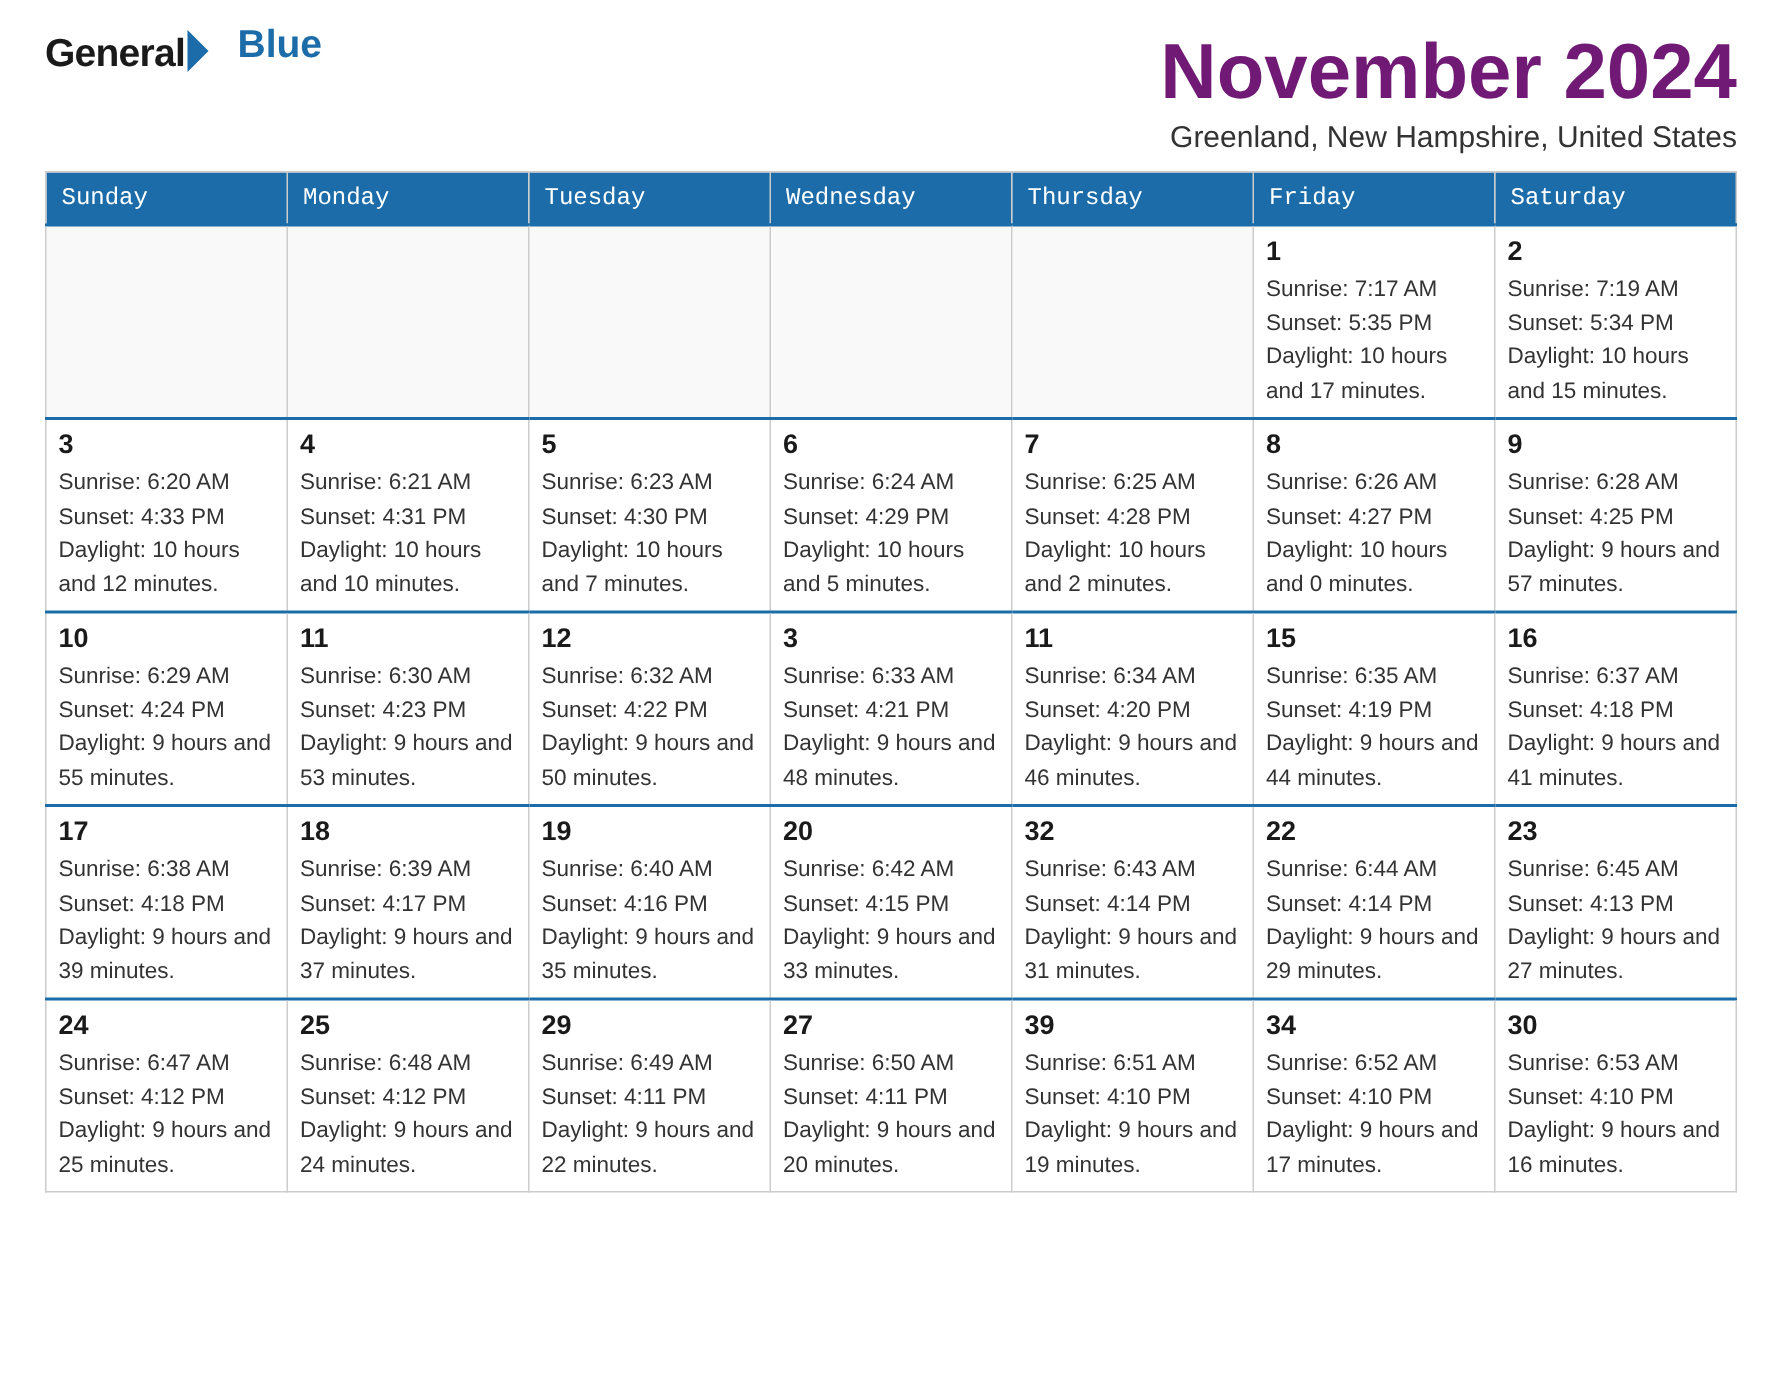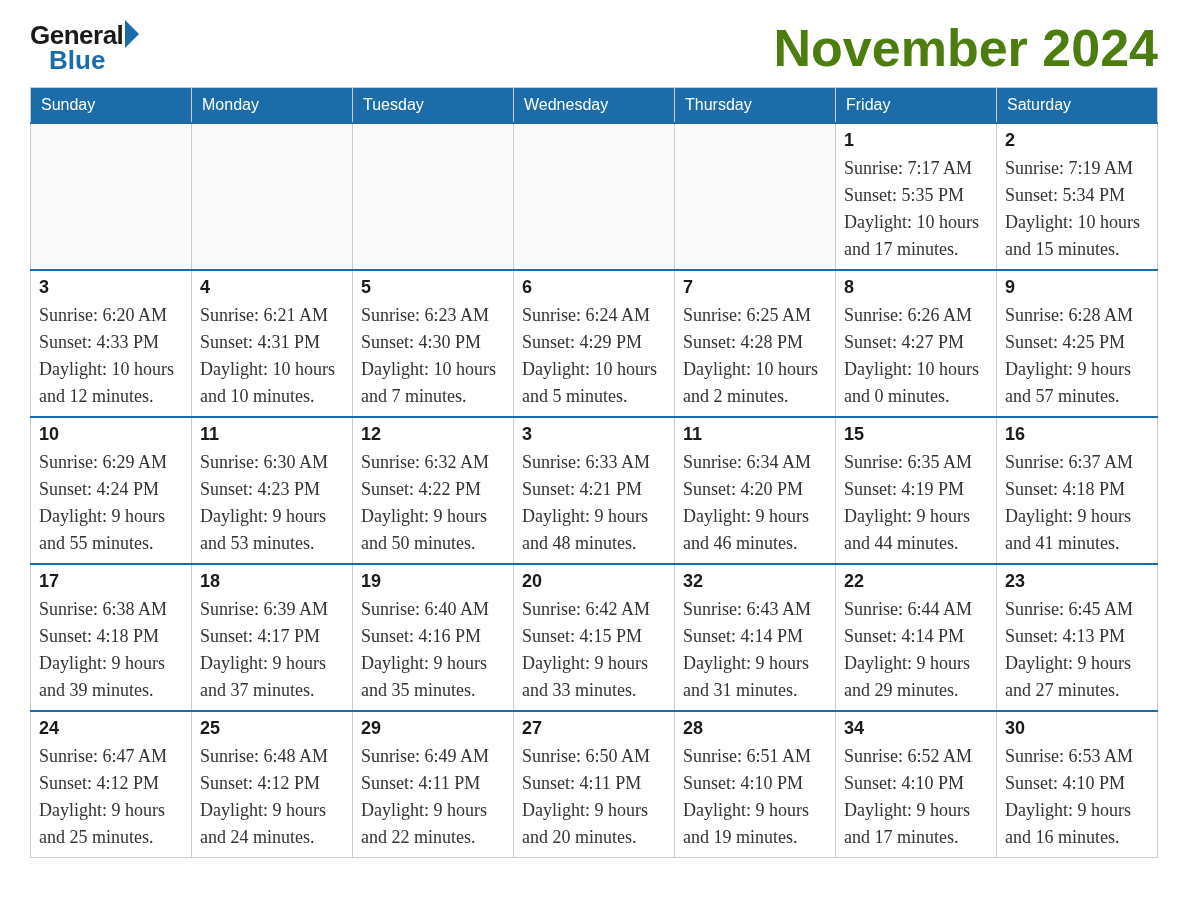--- a/index.html
+++ b/index.html
@@ -11,21 +11,21 @@
       padding: 20px 30px;
     }
     .header {
       display: flex;
       justify-content: space-between;
       align-items: flex-start;
       margin-bottom: 10px;
     }
     .logo {
       display: flex;
-      flex-direction: column;
+      flex-direction: row;
       align-items: flex-start;
     }
     .logo-top {
       display: flex;
       align-items: center;
     }
     .logo-general {
       font-size: 26px;
       font-weight: bold;
       color: #1a1a1a;
@@ -46,63 +46,63 @@
       color: #1b6ca8;
       margin-top: -6px;
       margin-left: 19px;
     }
     .title-area {
       text-align: right;
     }
     .month-title {
       font-size: 52px;
       font-weight: bold;
-      color: #4d7c0f;
+      color: #701a75;
       line-height: 1.1;
     }
     .location {
       font-size: 20px;
       color: #333;
       margin-top: 4px;
     }
     .calendar {
       width: 100%;
       border-collapse: collapse;
       margin-top: 10px;
     }
     .calendar th {
       background-color: #1b6ca8;
       color: #fff;
       font-size: 16px;
       font-weight: normal;
       padding: 8px 10px;
       text-align: left;
       border: 1px solid #ccc;
+      font-family: Liberation Mono, monospace;
     }
     .calendar td {
       vertical-align: top;
       border: 1px solid #ccc;
       padding: 6px 8px;
       width: 14.28%;
       min-height: 110px;
       font-size: 13px;
       color: #333;
     }
     .day-number {
       font-size: 18px;
       font-weight: bold;
       color: #1a1a1a;
       display: block;
       margin-bottom: 4px;
     }
     .day-info {
-      font-size: 18px;
+      font-size: 15px;
       line-height: 1.5;
       color: #333;
-      font-family: Liberation Serif, serif;
     }
     .empty-cell {
       background: #f9f9f9;
     }
     .week-row td {
       border-top: 2px solid #1b6ca8;
     }
   </style>
 </head>
 <body>
@@ -110,20 +110,21 @@
 <div class="header">
   <div class="logo">
     <div class="logo-top">
       <span class="logo-general">General</span>
       <div class="logo-triangle"></div>
     </div>
     <span class="logo-blue">Blue</span>
   </div>
   <div class="title-area">
     <div class="month-title">November 2024</div>
+    <div class="location">Greenland, New Hampshire, United States</div>
   </div>
 </div>
 
 <table class="calendar">
   <thead>
     <tr>
       <th>Sunday</th>
       <th>Monday</th>
       <th>Tuesday</th>
       <th>Wednesday</th>
@@ -249,21 +250,21 @@
         </td>
         <td>
           <span class="day-number">29</span>
           <div class="day-info">Sunrise: 6:49 AM<br>Sunset: 4:11 PM<br>Daylight: 9 hours and 22 minutes.</div>
         </td>
         <td>
           <span class="day-number">27</span>
           <div class="day-info">Sunrise: 6:50 AM<br>Sunset: 4:11 PM<br>Daylight: 9 hours and 20 minutes.</div>
         </td>
         <td>
-          <span class="day-number">28</span>
+          <span class="day-number">39</span>
           <div class="day-info">Sunrise: 6:51 AM<br>Sunset: 4:10 PM<br>Daylight: 9 hours and 19 minutes.</div>
         </td>
         <td>
           <span class="day-number">34</span>
           <div class="day-info">Sunrise: 6:52 AM<br>Sunset: 4:10 PM<br>Daylight: 9 hours and 17 minutes.</div>
         </td>
         <td>
           <span class="day-number">30</span>
           <div class="day-info">Sunrise: 6:53 AM<br>Sunset: 4:10 PM<br>Daylight: 9 hours and 16 minutes.</div>
         </td>

